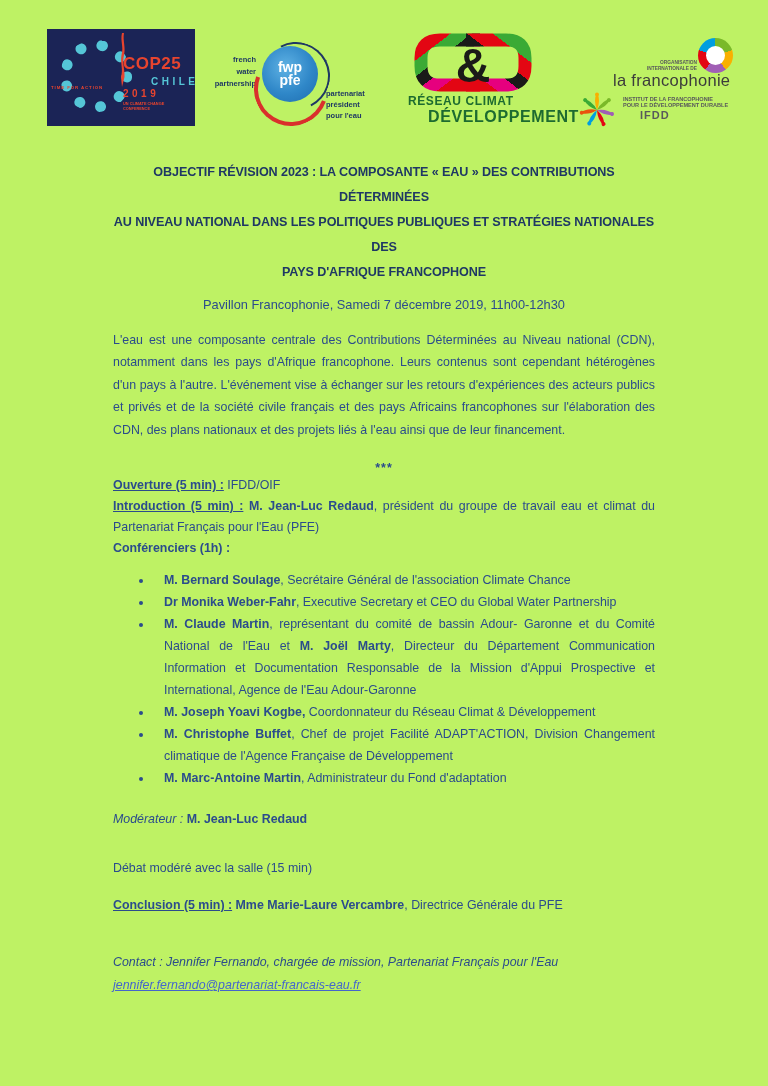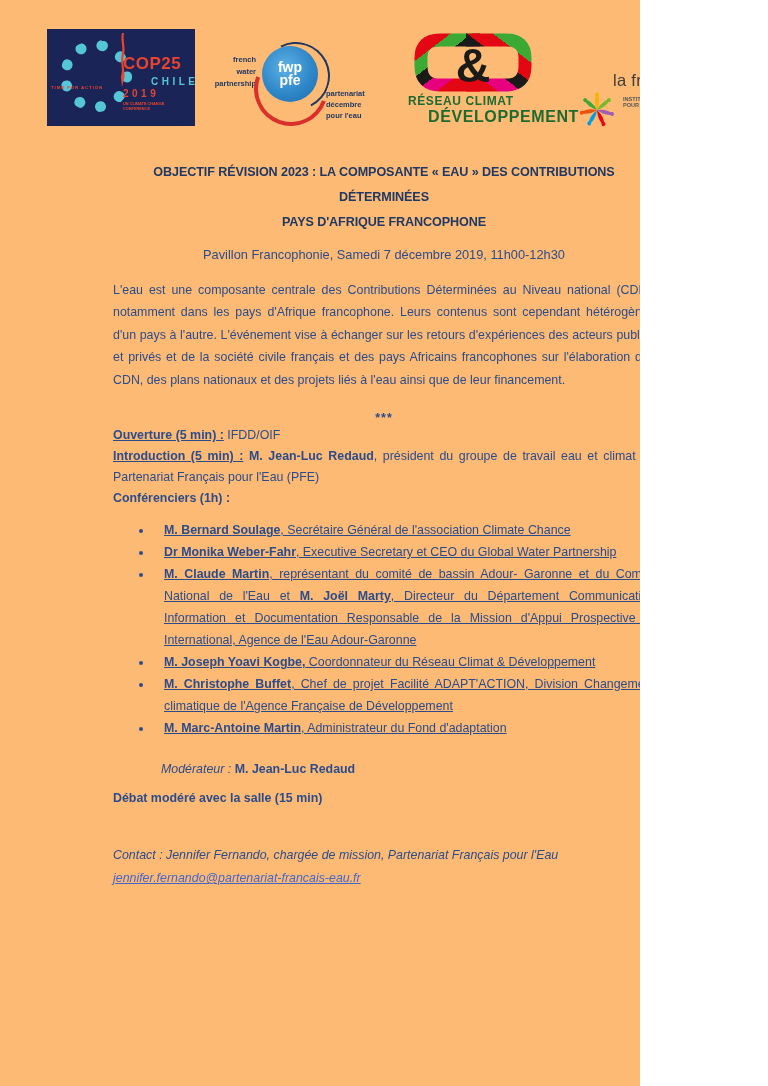--- a/index.html
+++ b/index.html
@@ -1,16 +1,16 @@
 <!DOCTYPE html>
 <html lang="fr"><head>
 <meta charset="utf-8">
 <style>
   html,body{margin:0;padding:0;background:#ffffff;}
-  .page{position:relative;width:640px;height:1086px;background:#fdba74;overflow:hidden;
+  .page{position:relative;width:768px;height:1086px;background:#bef264;overflow:hidden;
         font-family:"Liberation Sans",sans-serif;}
 
   
   .logo-cop25{position:absolute;left:47px;top:29px;width:148px;height:97px;background:#1B2456;}
   .cop-ring{position:absolute;left:13px;top:11px;width:50px;height:50px;border:11px dotted #55C6D7;
             border-radius:50%;transform:rotate(12deg);}
   .cop-chile-shape{position:absolute;left:70px;top:4px;width:10px;height:54px;}
   .cop-tagline{position:absolute;left:4px;top:56px;color:#E8442E;font-weight:bold;font-size:8px;
                transform:scale(0.55);transform-origin:0 0;letter-spacing:1.6px;white-space:nowrap;}
   .cop-text{position:absolute;left:76px;top:25px;width:70px;}
@@ -54,24 +54,24 @@
   .content{position:absolute;left:113px;top:160px;width:542px;color:#2B4C8C;font-size:12.4px;}
   .doc-title{color:#1F3864;font-weight:bold;text-align:center;font-size:12.6px;line-height:25px;letter-spacing:-0.1px;}
   .doc-subtitle{text-align:center;margin-top:12px;font-size:12.8px;}
   .intro{margin-top:17px;text-align:justify;line-height:22.4px;}
   .stars{text-align:center;margin-top:20px;font-weight:bold;letter-spacing:1px;}
   .prog-heading{margin-top:26px;font-weight:bold;font-size:12.8px;color:#1F3864;letter-spacing:0.2px;}
   .entry{line-height:21px;text-align:justify;}
   .lbl{font-weight:bold;text-decoration:underline;}
   .bold{font-weight:bold;}
   .it{font-style:italic;}
-  ul.speakers{margin:10px 0 0 0;padding-left:40px;list-style:disc;text-decoration:underline;}
+  ul.speakers{margin:10px 0 0 0;padding-left:40px;list-style:disc;}
   ul.speakers li{line-height:22px;text-align:justify;padding-left:11px;}
-  .moderator{margin-top:20px;line-height:21px;margin-left:48px;}
-  .debat{margin-top:8px;font-weight:bold;line-height:21px;}
+  .moderator{margin-top:20px;line-height:21px;}
+  .debat{margin-top:28px;font-weight:normal;line-height:21px;}
   .conclusion{margin-top:16px;line-height:21px;}
   .contact{margin-top:35px;font-style:italic;line-height:23px;}
   .email{color:#4466CC;text-decoration:underline;font-style:italic;cursor:pointer;}
 </style>
 </head>
 <body>
 
 <div class="page">
 
   <div class="logo-cop25">
@@ -100,21 +100,21 @@
       <div>partnership</div>
     </div>
     <div class="fwp-arc-red"></div>
     <div class="fwp-arc-navy"></div>
     <div class="fwp-circle">
       <div>fwp</div>
       <div>pfe</div>
     </div>
     <div class="fwp-right">
       <div>partenariat</div>
-      <div>décembre</div>
+      <div>président</div>
       <div>pour l'eau</div>
     </div>
   </div>
 
   <div class="logo-rcd">
     <svg class="rcd-glyph" width="122" height="62" viewBox="0 0 122 62">
       <defs>
         <linearGradient id="rcdA" x1="0" y1="0" x2="1" y2="1">
           <stop offset="0" stop-color="#E30613"></stop>
             <stop offset="0.18" stop-color="#E30613"></stop>
@@ -191,20 +191,21 @@
       <div>INSTITUT DE LA FRANCOPHONIE</div>
       <div>POUR LE DÉVELOPPEMENT DURABLE</div>
     </div>
     <div class="oif-acronym">IFDD</div>
   </div>
 
   <div class="content">
 
     <div class="doc-title">
       <div>OBJECTIF RÉVISION 2023 : LA COMPOSANTE « EAU » DES CONTRIBUTIONS DÉTERMINÉES</div>
+      <div>AU NIVEAU NATIONAL DANS LES POLITIQUES PUBLIQUES ET STRATÉGIES NATIONALES DES</div>
       <div>PAYS D'AFRIQUE FRANCOPHONE</div>
     </div>
 
     <div class="doc-subtitle">Pavillon Francophonie, Samedi 7 décembre 2019, 11h00-12h30</div>
 
     <div class="intro">L'eau est une composante centrale des Contributions Déterminées au Niveau national (CDN), notamment dans les pays d'Afrique francophone. Leurs contenus sont cependant hétérogènes d'un pays à l'autre. L'événement vise à échanger sur les retours d'expériences des acteurs publics et privés et de la société civile français et des pays Africains francophones sur l'élaboration des CDN, des plans nationaux et des projets liés à l'eau ainsi que de leur financement.</div>
 
     <div class="stars">***</div>
 
 
@@ -226,20 +227,23 @@
       <li><span class="bold">M. Christophe Buffet</span><span>, Chef de projet Facilité ADAPT'ACTION, Division Changement climatique de l'Agence Française de Développement</span></li>
       <li><span class="bold">M. Marc-Antoine Martin</span><span>, Administrateur du Fond d'adaptation</span></li>
     </ul>
 
     <div class="moderator">
       <span class="it">Modérateur : </span><span class="bold">M. Jean-Luc Redaud</span>
     </div>
 
     <div class="debat">Débat modéré avec la salle (15 min)</div>
 
+    <div class="conclusion">
+      <span class="lbl">Conclusion (5 min) :</span><span class="bold"> Mme Marie-Laure Vercambre</span><span>, Directrice Générale du PFE</span>
+    </div>
 
     <div class="contact">
       <div>Contact : Jennifer Fernando, chargée de mission, Partenariat Français pour l'Eau</div>
       <a class="email">jennifer.fernando@partenariat-francais-eau.fr</a>
     </div>
 
   </div>
 </div>
 
 </body></html>

